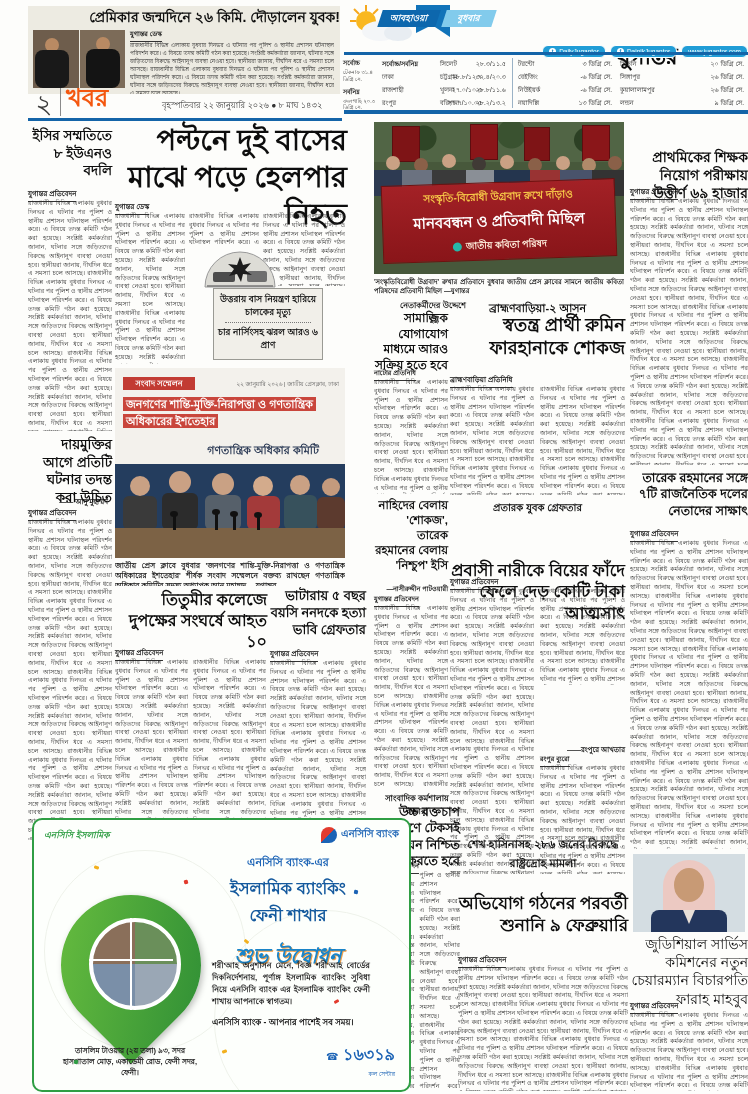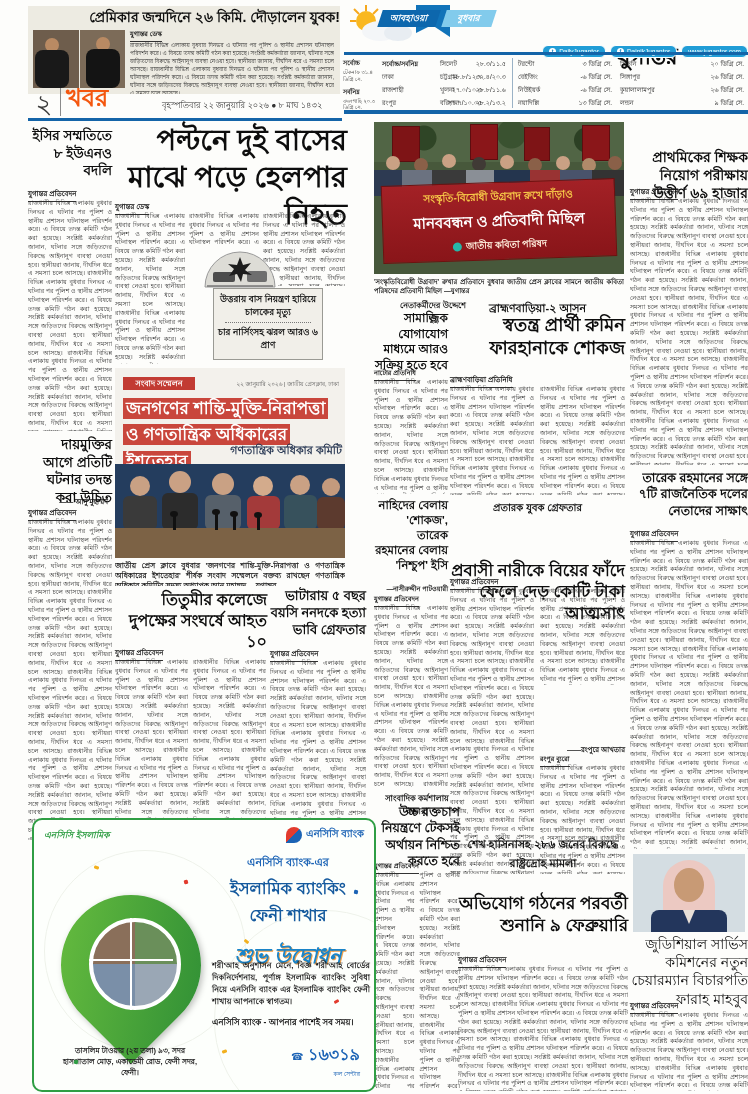--- a/index.html
+++ b/index.html
@@ -203,24 +203,24 @@
   <div class="abs qbox" style="left:213px;top:288px;width:102px;height:62px;">
     <div>উত্তরায় বাস নিয়ন্ত্রণ হারিয়ে চালকের মৃত্যু</div>
     <div class="qdiv"></div>
     <div>চার নার্সিংসহ ঝরল আরও ৬ প্রাণ</div>
   </div>
 
   <div class="abs crop" style="left:115px;top:368px;width:230px;height:190px;background:#243d5e;">
     <div class="abs" style="left:0;top:0;width:230px;height:96px;background:#f3f1ec;">
       <div class="abs" style="left:8px;top:9px;width:72px;height:13px;background:#c23b33;color:#fff;font-size:8px;font-weight:bold;text-align:center;line-height:13px;">সংবাদ সম্মেলন</div>
       <div class="abs" style="right:6px;top:11px;width:110px;font-size:5.8px;color:#555;text-align:right;">২২ জানুয়ারি ২০২৬ | জাতীয় প্রেসক্লাব, ঢাকা</div>
-      <div class="abs" style="left:8px;top:28px;width:212px;font-size:17px;font-weight:bold;line-height:1.55;">
+      <div class="abs" style="left:8px;top:28px;width:212px;font-size:11px;font-weight:bold;line-height:1.55;">
         <span class="banner-line">জনগণের শান্তি-মুক্তি-নিরাপত্তা ও গণতান্ত্রিক অধিকারের ইশতেহার</span>
       </div>
-      <div class="abs" style="right:3px;top:74px;width:140px;font-size:11px;font-weight:bold;color:#2b3a55;text-align:right;">গণতান্ত্রিক অধিকার কমিটি</div>
+      <div class="abs" style="right:26px;top:74px;width:140px;font-size:11px;font-weight:bold;color:#2b3a55;text-align:right;">গণতান্ত্রিক অধিকার কমিটি</div>
     </div>
     <svg class="abs" style="left:0;top:96px;" width="230" height="94" viewBox="0 0 230 94">
       <rect x="0" y="0" width="230" height="94" fill="#243d5e"></rect>
       <g>
         <circle cx="25" cy="22" r="10" fill="#c9a184"></circle>
           <rect x="8" y="32" width="34" height="34" rx="6" fill="#3a3a3a"></rect>
         <circle cx="65" cy="18" r="11" fill="#caa184"></circle>
           <rect x="47" y="29" width="36" height="37" rx="6" fill="#2c2c2c"></rect>
         <circle cx="108" cy="20" r="11" fill="#c9a184"></circle>
           <rect x="90" y="31" width="36" height="35" rx="6" fill="#56606a"></rect>
@@ -325,21 +325,21 @@
   <div class="abs crop" style="left:633px;top:854px;width:112px;height:78px;background:#d4dde2;">
     <div class="abs" style="left:30px;top:6px;width:52px;height:62px;border-radius:26px 26px 8px 8px;background:#ecc9c2;"></div>
     <div class="abs" style="left:41px;top:14px;width:30px;height:34px;border-radius:50%;background:#c89a75;"></div>
     <div class="abs" style="left:18px;top:56px;width:76px;height:22px;border-radius:8px 8px 0 0;background:#23365c;"></div>
     <div class="abs" style="left:50px;top:56px;width:12px;height:14px;background:#e8e0d8;clip-path:polygon(0 0,100% 0,50% 100%);"></div>
   </div>
   <div class="abs hl" style="left:630px;top:935px;width:118px;font-size:14px;font-weight:normal;">জুডিশিয়াল সার্ভিস কমিশনের নতুন চেয়ারম্যান বিচারপতি ফারাহ মাহবুব</div>
   <div class="abs byline" style="left:630px;top:1000px;width:118px;"><span>যুগান্তর প্রতিবেদন</span></div>
   <div class="abs bt" style="left:630px;top:1011px;width:118px;height:80px;">রাজধানীর বিভিন্ন এলাকায় বুধবার দিনভর এ ঘটনার পর পুলিশ ও স্থানীয় প্রশাসন ঘটনাস্থল পরিদর্শন করে। এ বিষয়ে তদন্ত কমিটি গঠন করা হয়েছে। সংশ্লিষ্ট কর্মকর্তারা জানান, ঘটনার সঙ্গে জড়িতদের বিরুদ্ধে আইনানুগ ব্যবস্থা নেওয়া হবে। স্থানীয়রা জানায়, দীর্ঘদিন ধরে এ সমস্যা চলে আসছে। রাজধানীর বিভিন্ন এলাকায় বুধবার দিনভর এ ঘটনার পর পুলিশ ও স্থানীয় প্রশাসন ঘটনাস্থল পরিদর্শন করে। এ বিষয়ে তদন্ত কমিটি গঠন করা হয়েছে। সংশ্লিষ্ট কর্মকর্তারা জানান, ঘটনার সঙ্গে জড়িতদের বিরুদ্ধে আইনানুগ ব্যবস্থা নেওয়া হবে। স্থানীয়রা জানায়, দীর্ঘদিন ধরে এ সমস্যা চলে আসছে। </div>
 
-  <div class="abs crop" style="left:32px;top:818px;width:340px;height:270px;background:#fdfffc;border:2.5px solid #2f9e44;border-radius:10px;">
+  <div class="abs crop" style="left:32px;top:818px;width:340px;height:270px;background:#fdfffc;border:2.5px solid #2f9e44;border-radius:10px;padding-left:35px;">
     <div class="abs" style="left:10px;top:30px;width:200px;height:200px;border:1px solid #eef2ea;border-radius:50%;"></div>
     <div class="abs" style="left:180px;top:90px;width:220px;height:220px;border:1px solid #eef2ea;border-radius:50%;"></div>
 
     <div class="abs" style="left:10px;top:8px;width:110px;font-size:9px;font-weight:bold;font-style:italic;color:#2f9e44;">এনসিসি ইসলামিক</div>
     <div class="abs" style="right:10px;top:6px;display:flex;align-items:center;gap:4px;">
       <span style="width:16px;height:16px;display:inline-block;border-radius:50% 50% 50% 0;background:linear-gradient(135deg,#e23b2e 50%,#1b63b5 50%);"></span>
       <span style="font-size:10px;font-weight:900;color:#1b63b5;">এনসিসি ব্যাংক</span>
     </div>
 
     <div class="abs" style="left:22px;top:70px;width:150px;height:150px;">

